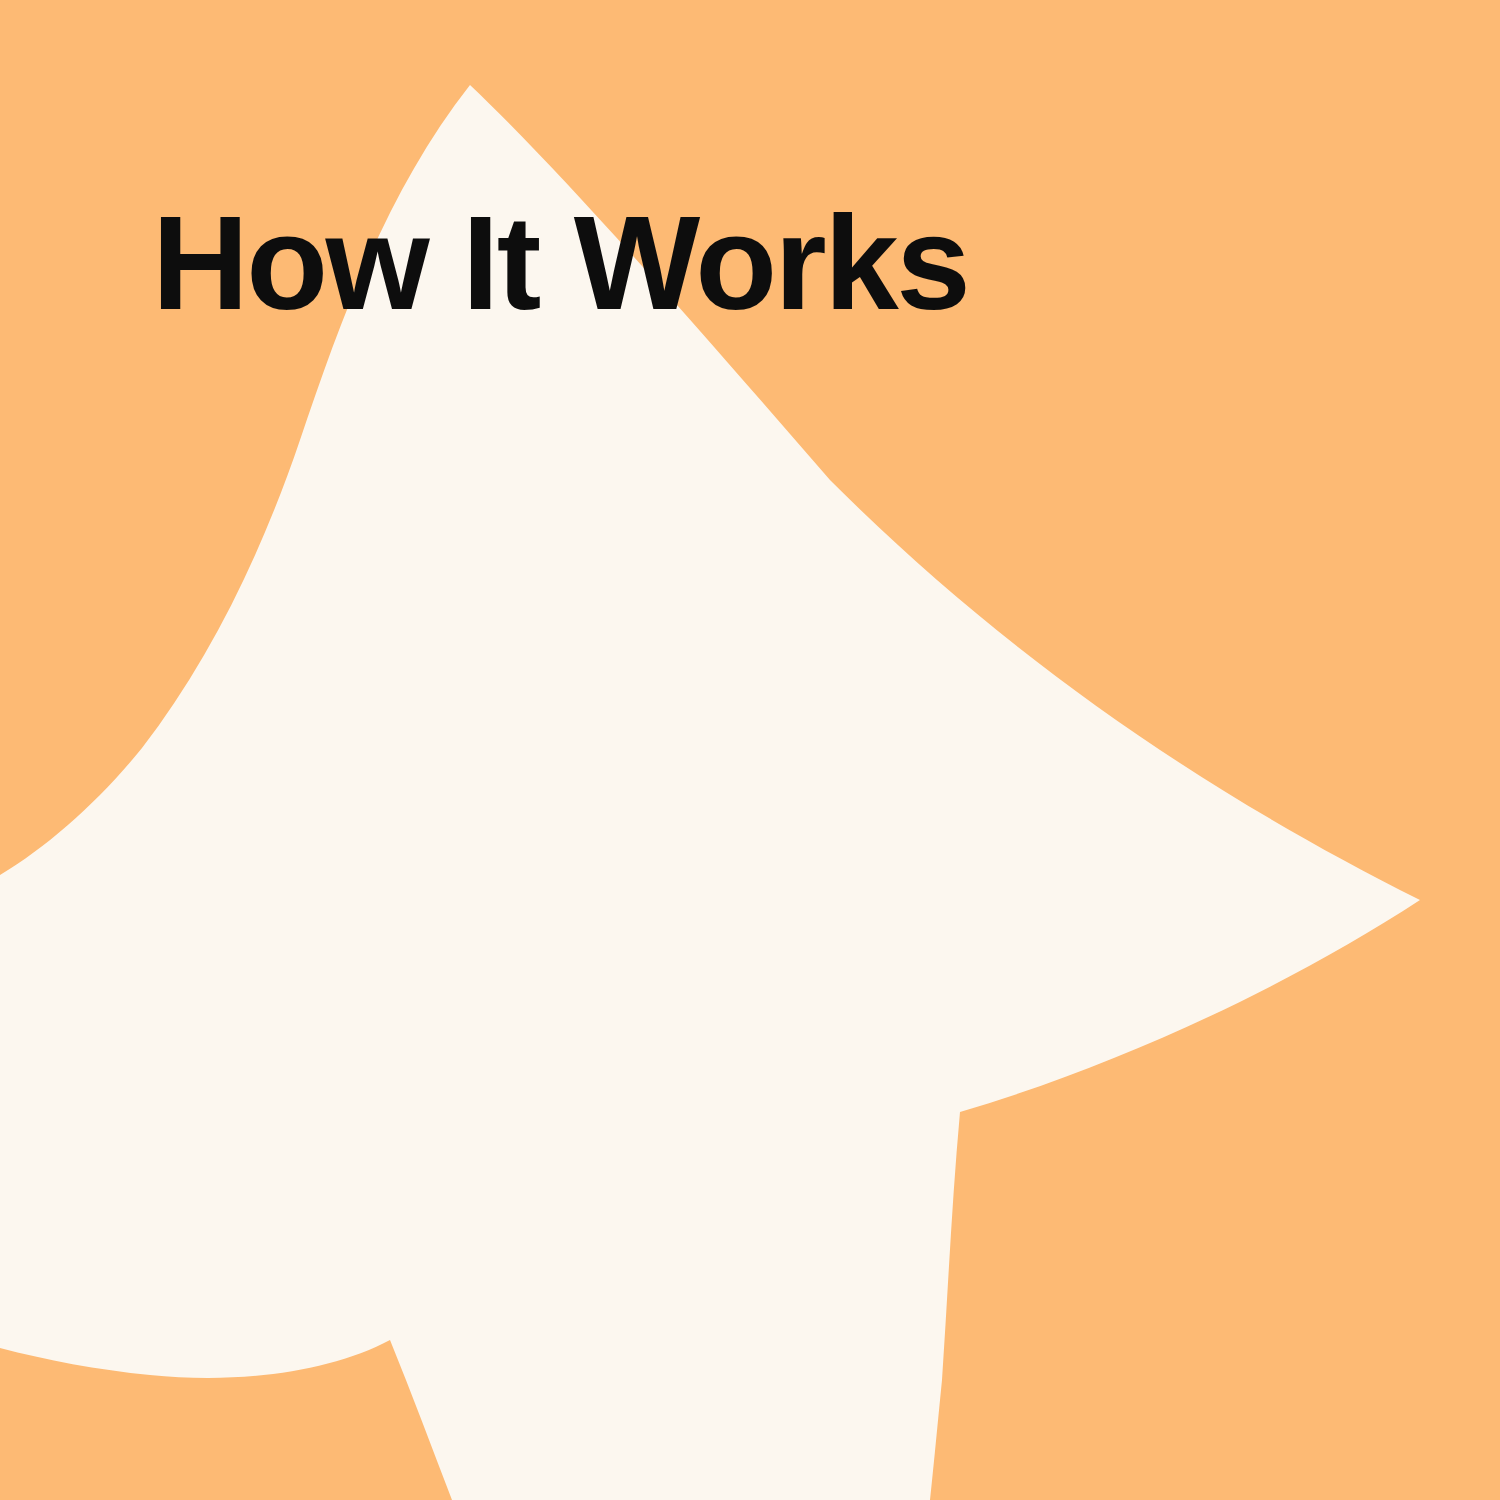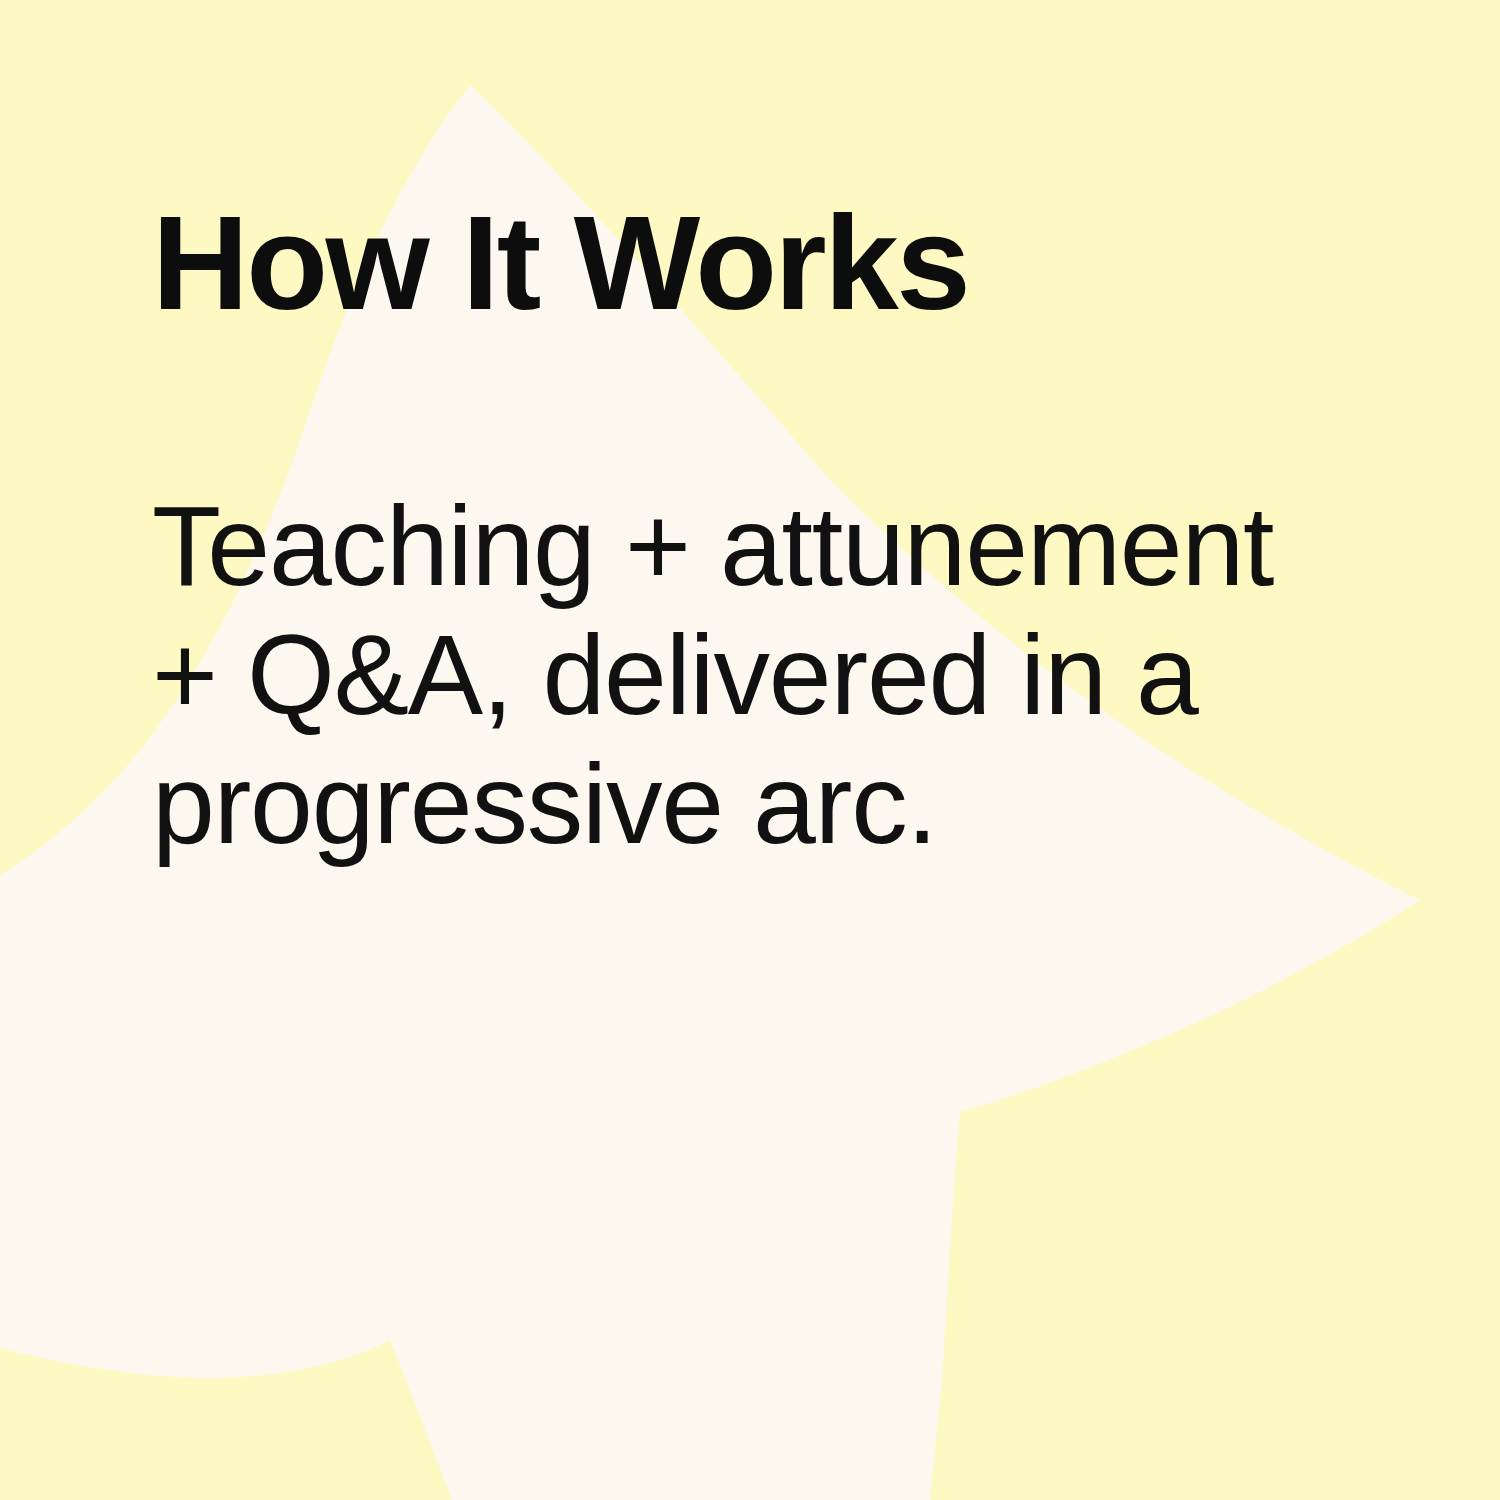--- a/index.html
+++ b/index.html
@@ -59,21 +59,21 @@
     font-weight: normal;
     font-size: 113px;
     line-height: 129px;
     letter-spacing: -1.2px;
     color: #111111;
   }
 </style>
 </head>
 <body>
 
-<div id="slide" style="background: #fef9c3;">
+<div id="slide" style="background: #fdba74;">
 
   <svg id="bg-shape-layer" viewBox="0 0 1500 1500" xmlns="http://www.w3.org/2000/svg">
     <path id="petal-path" fill="#fcf7ef" d="M 470 85
              C 560 170, 700 330, 830 480
              C 990 640, 1180 780, 1420 900
              C 1290 985, 1120 1065, 960 1112
              C 952 1200, 948 1290, 942 1380
              C 938 1420, 934 1462, 930 1500
              L 452 1500
              C 432 1448, 412 1394, 390 1340
@@ -82,16 +82,15 @@
              L 0 875
              C 50 845, 100 800, 142 748
              C 210 660, 262 552, 300 440
              C 340 322, 386 192, 470 85
              Z"></path>
   </svg>
 
   <div id="content">
     <h1 id="heading" style="color: rgb(13, 13, 13);">How It Works</h1>
 
-    <p id="body-copy" style="color: rgb(17, 17, 17);">Teaching + attunement + Q&amp;A, delivered in a progressive arc.</p>
   </div>
 
 </div>
 
 </body></html>

